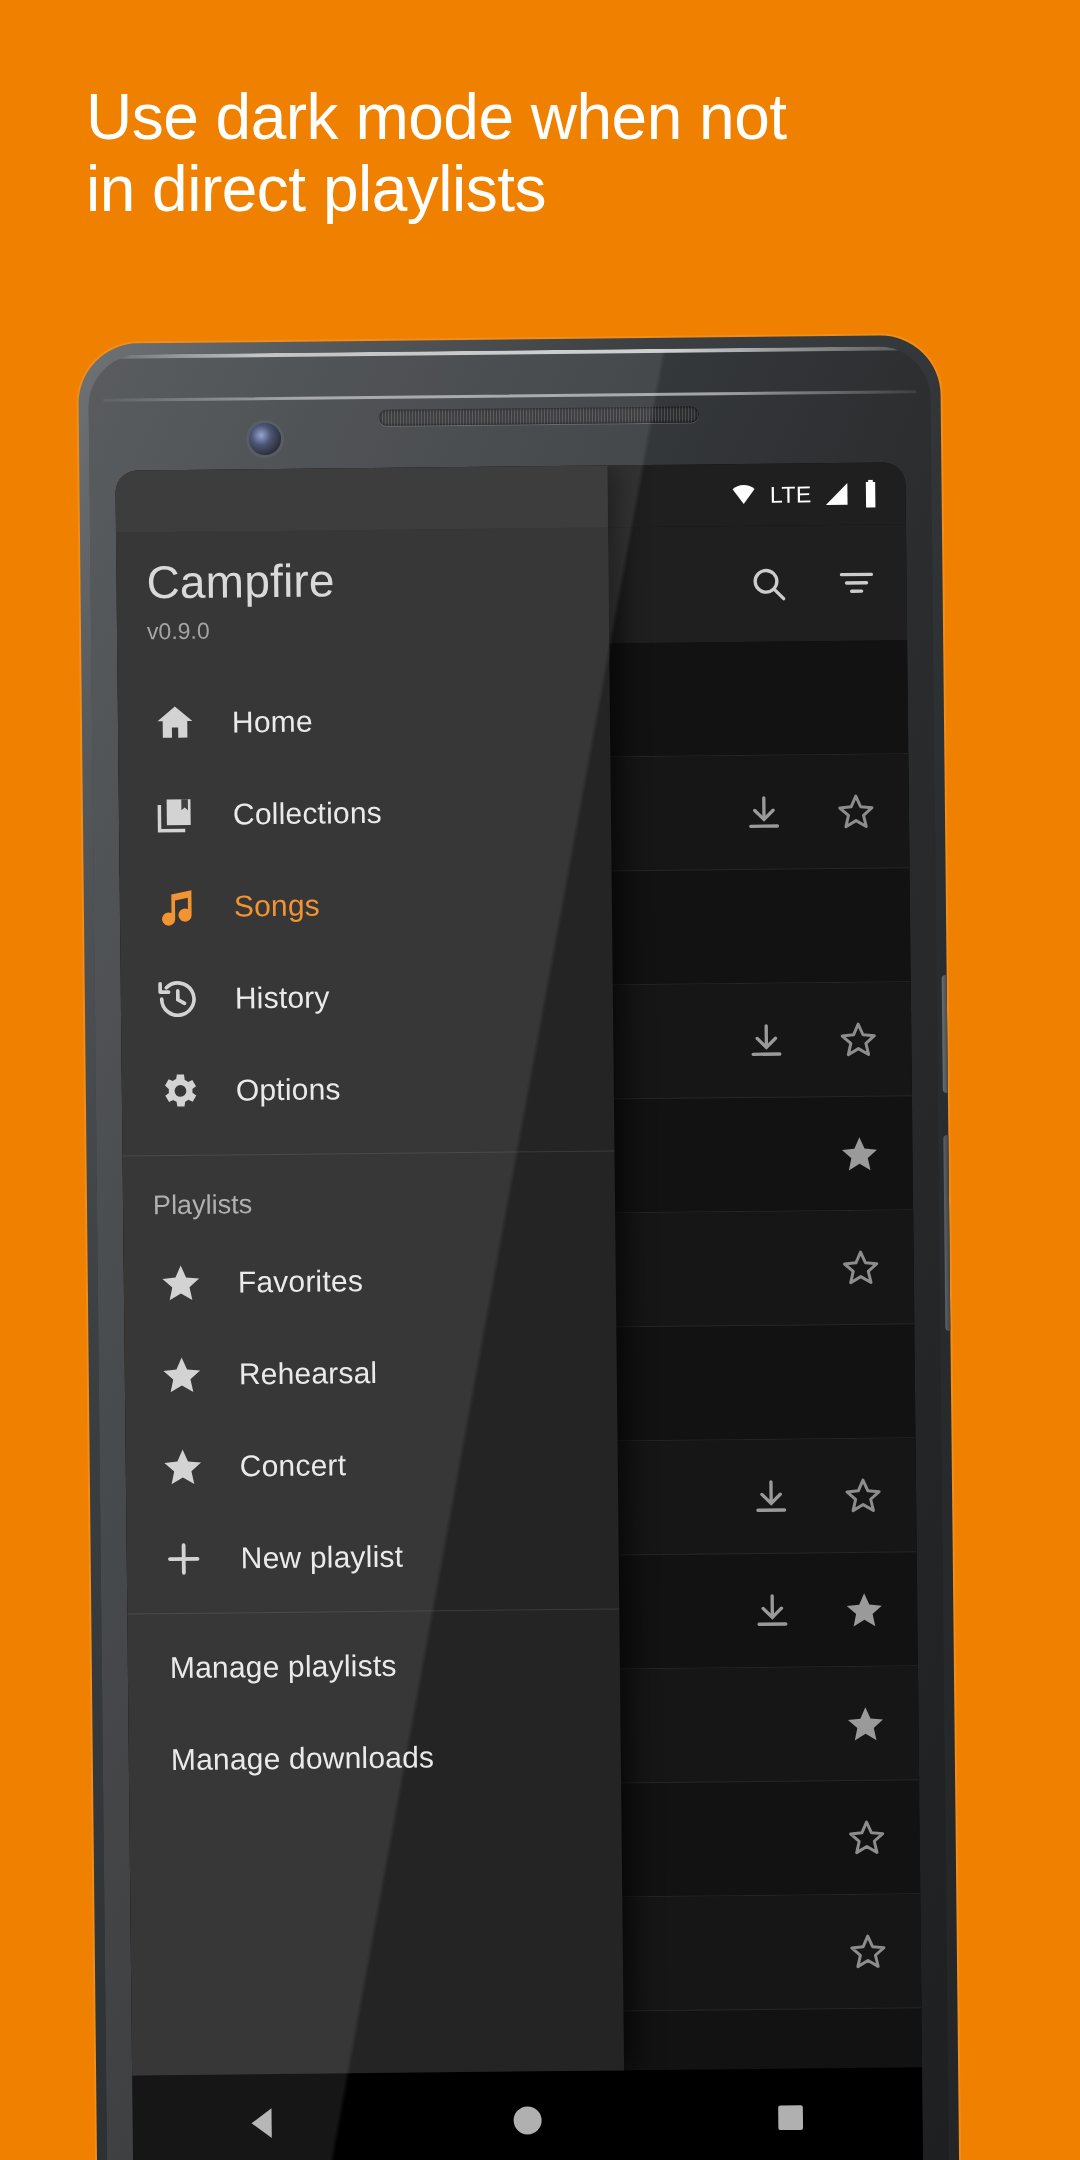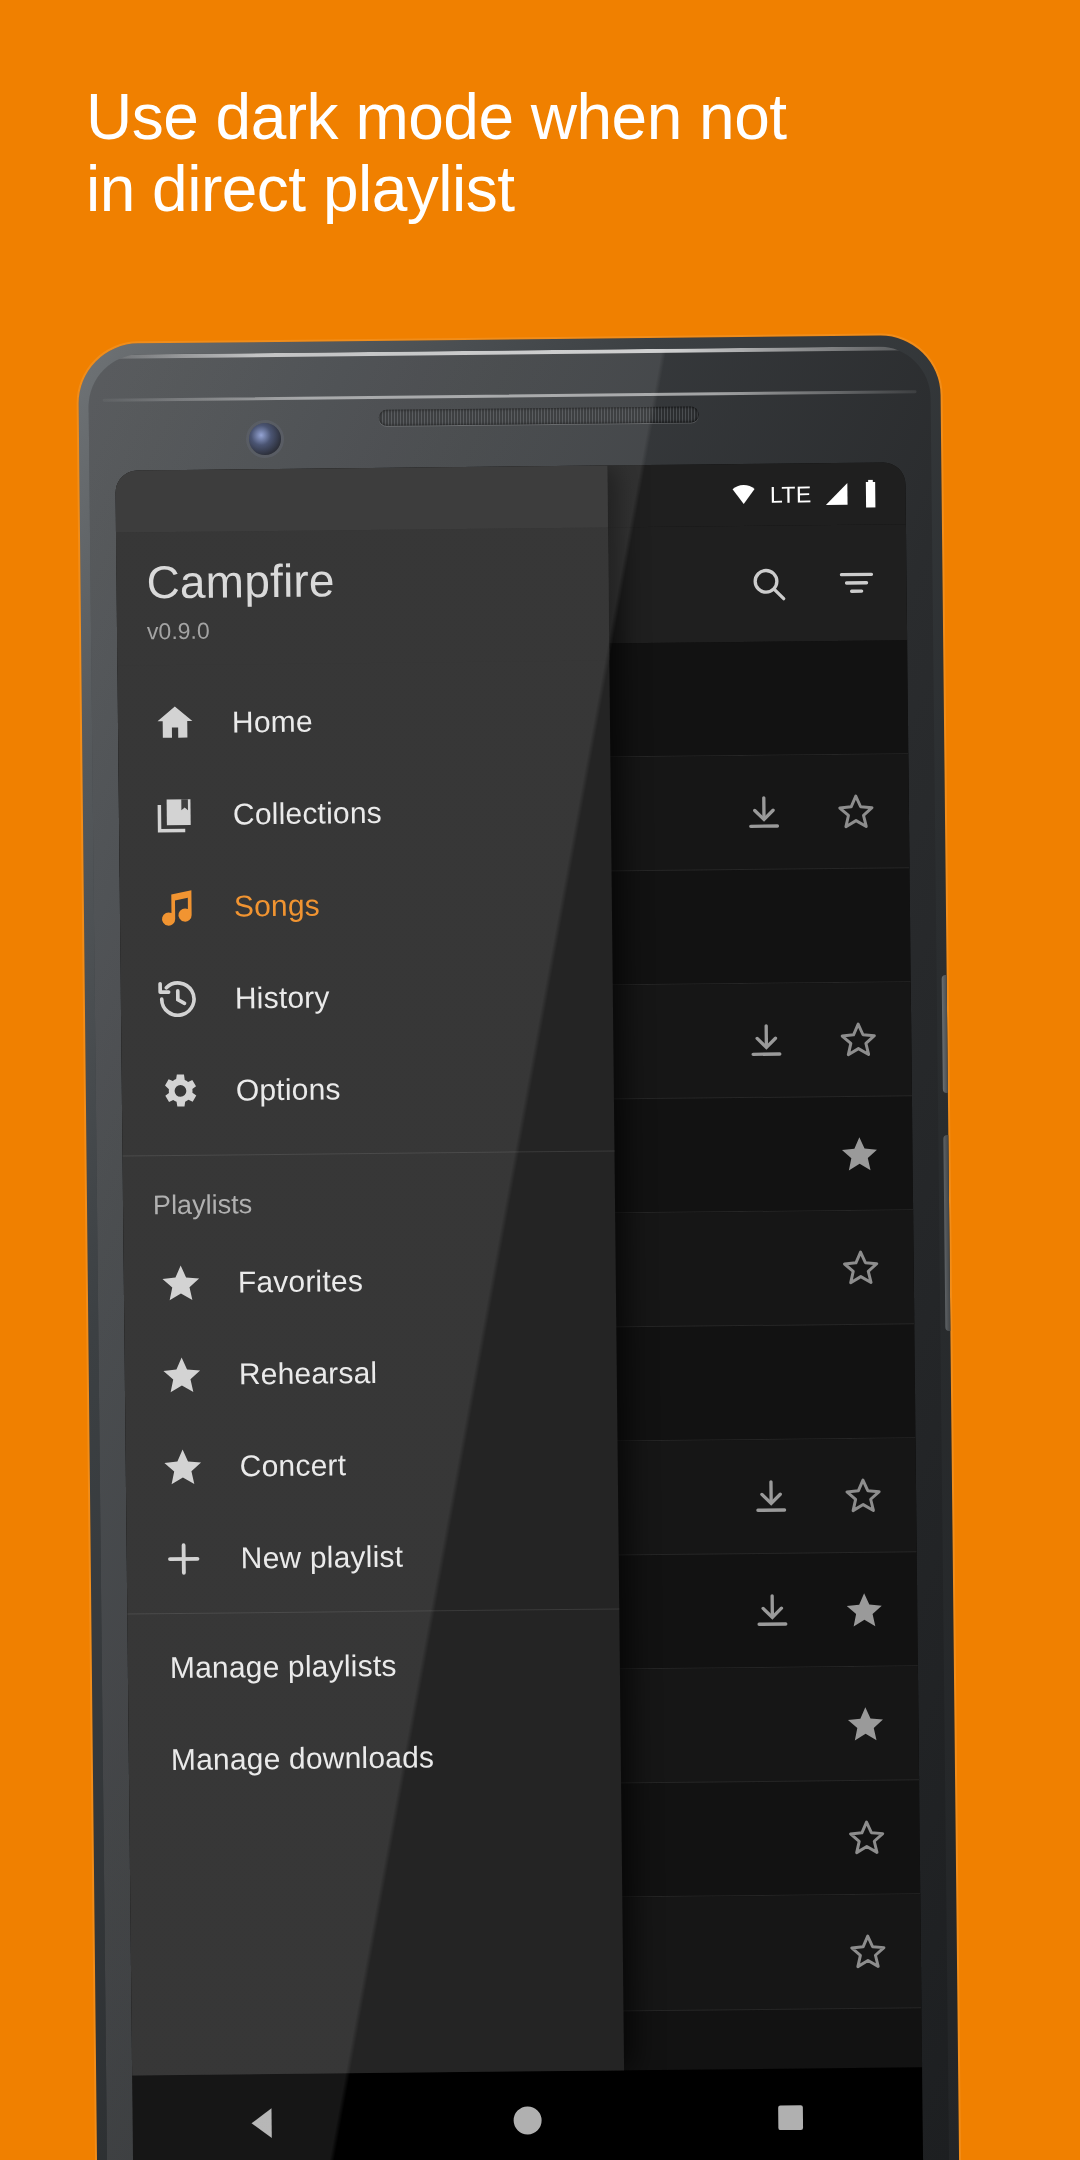--- a/index.html
+++ b/index.html
@@ -191,21 +191,21 @@
   }
   
   .btn-power { position: absolute; right: -3px; top: 640px; width: 8px; height: 118px; border-radius: 4px; background: linear-gradient(90deg,#6a6e71,#35383a); }
   .btn-vol   { position: absolute; right: -3px; top: 800px; width: 8px; height: 196px; border-radius: 4px; background: linear-gradient(90deg,#5e6265,#2f3234); }
 </style>
 </head>
 <body>
 
 <div class="headline">
   <span class="ln">Use dark mode when not</span>
-  <span class="ln">in direct playlist</span>
+  <span class="ln">in direct playlists</span>
 </div>
 
 <div class="device">
   <div class="device-inner">
     <div class="bezel-highlight"></div>
     <div class="bezel-highlight2"></div>
     <div class="earpiece"></div>
     <div class="front-camera"></div>
 
     <div class="screen">

